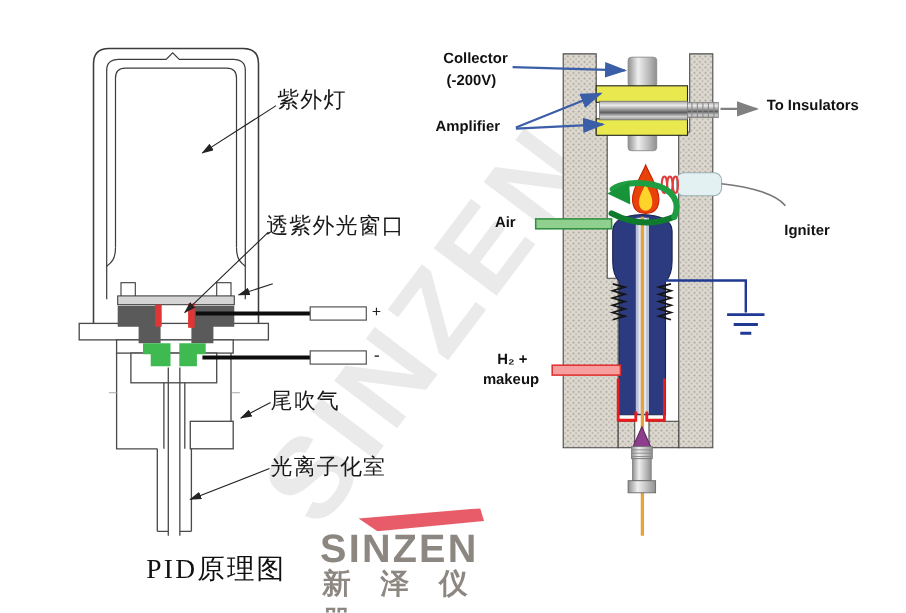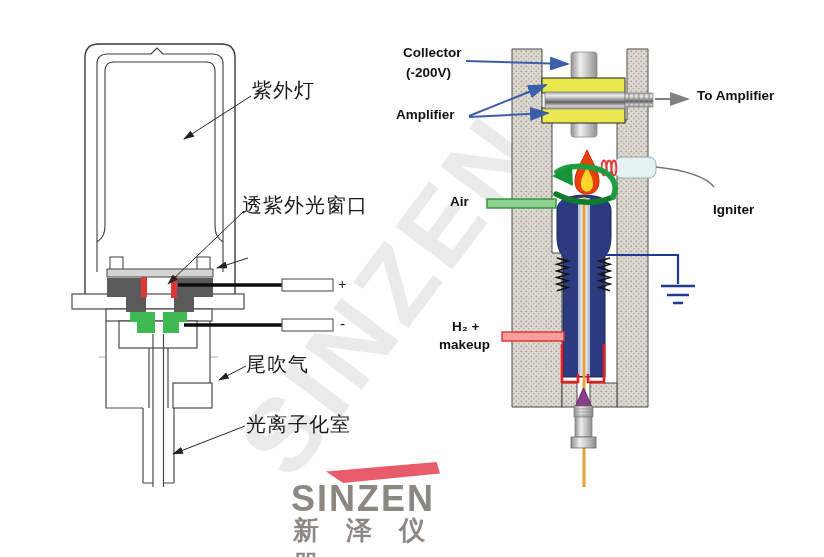--- a/index.html
+++ b/index.html
@@ -172,25 +172,26 @@
       <rect x="571" y="437" width="25" height="11" fill="url(#cylV)" stroke="#666" stroke-width="0.8"></rect>
     </g>
   </svg>
 
   <div class="lbl cn" style="left:252px;top:77px">紫外灯</div>
   <div class="lbl cn" style="left:242px;top:192px">透紫外光窗口</div>
   <div class="lbl cn" style="left:246px;top:351px">尾吹气</div>
   <div class="lbl cn" style="left:246px;top:411px">光离子化室</div>
   <div class="lbl sign" style="left:338px;top:276px">+</div>
   <div class="lbl sign" style="left:340px;top:315px">-</div>
+  <div class="caption" style="left:133px;top:500px">PID原理图</div>
 
   <div class="lbl en" style="left:403px;top:45px">Collector</div>
   <div class="lbl en" style="left:406px;top:65px">(-200V)</div>
   <div class="lbl en" style="left:396px;top:107px">Amplifier</div>
-  <div class="lbl en" style="left:697px;top:88px">To Amplifier</div>
+  <div class="lbl en" style="left:697px;top:88px">To Insulators</div>
   <div class="lbl en" style="left:713px;top:202px">Igniter</div>
   <div class="lbl en" style="left:450px;top:194px">Air</div>
   <div class="lbl en" style="left:452px;top:319px">H₂ +</div>
   <div class="lbl en" style="left:439px;top:337px">makeup</div>
 
   <div id="logo">
     <div id="logo-swoosh"></div>
     <div id="logo-brand">SINZEN</div>
     <div id="logo-cn">新泽仪器</div>
   </div>

